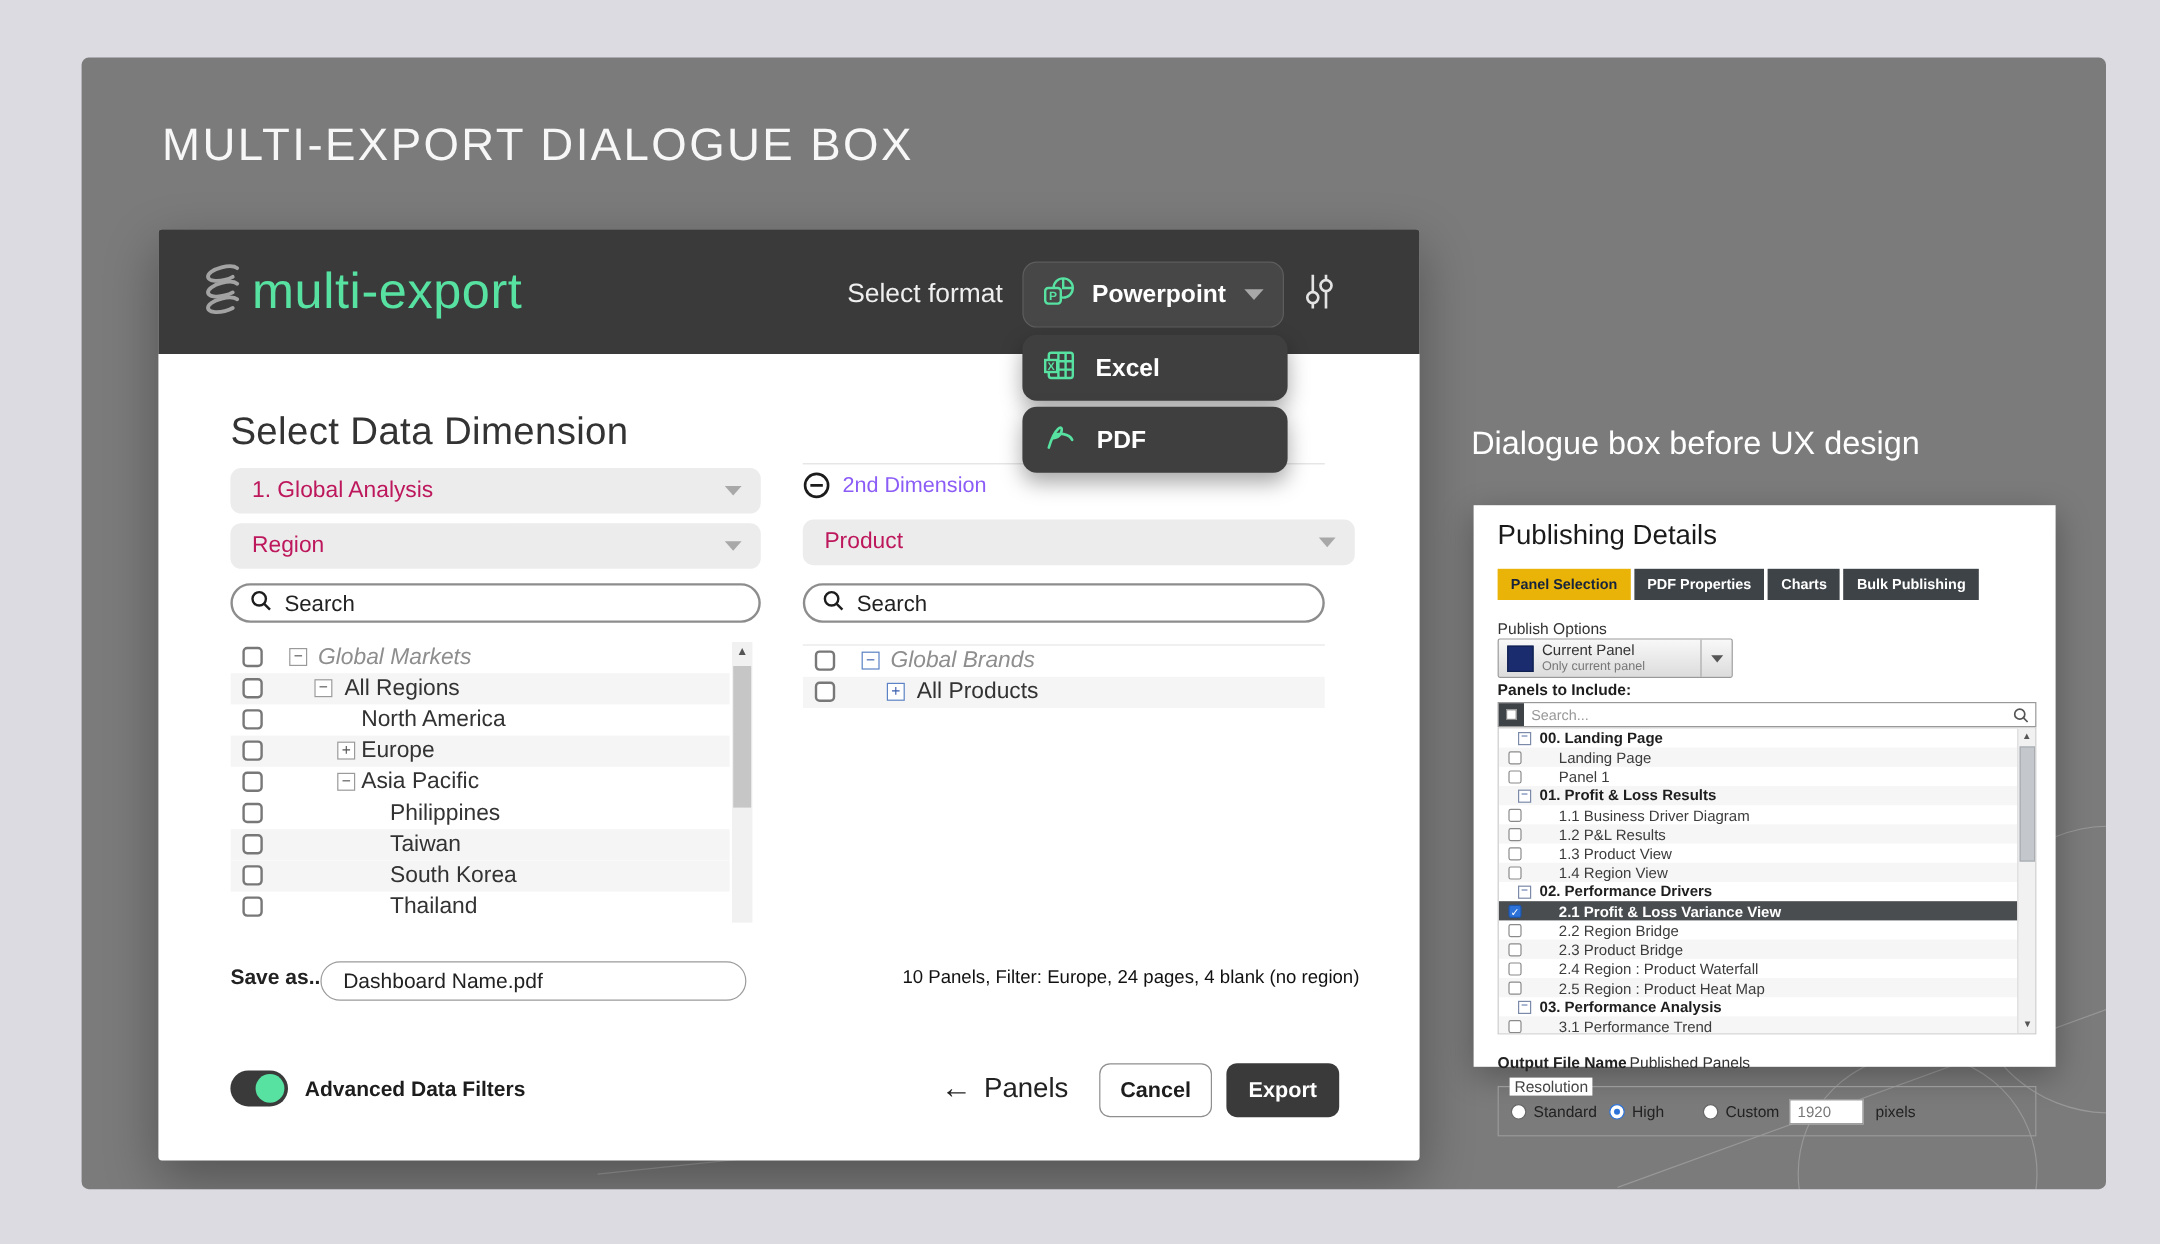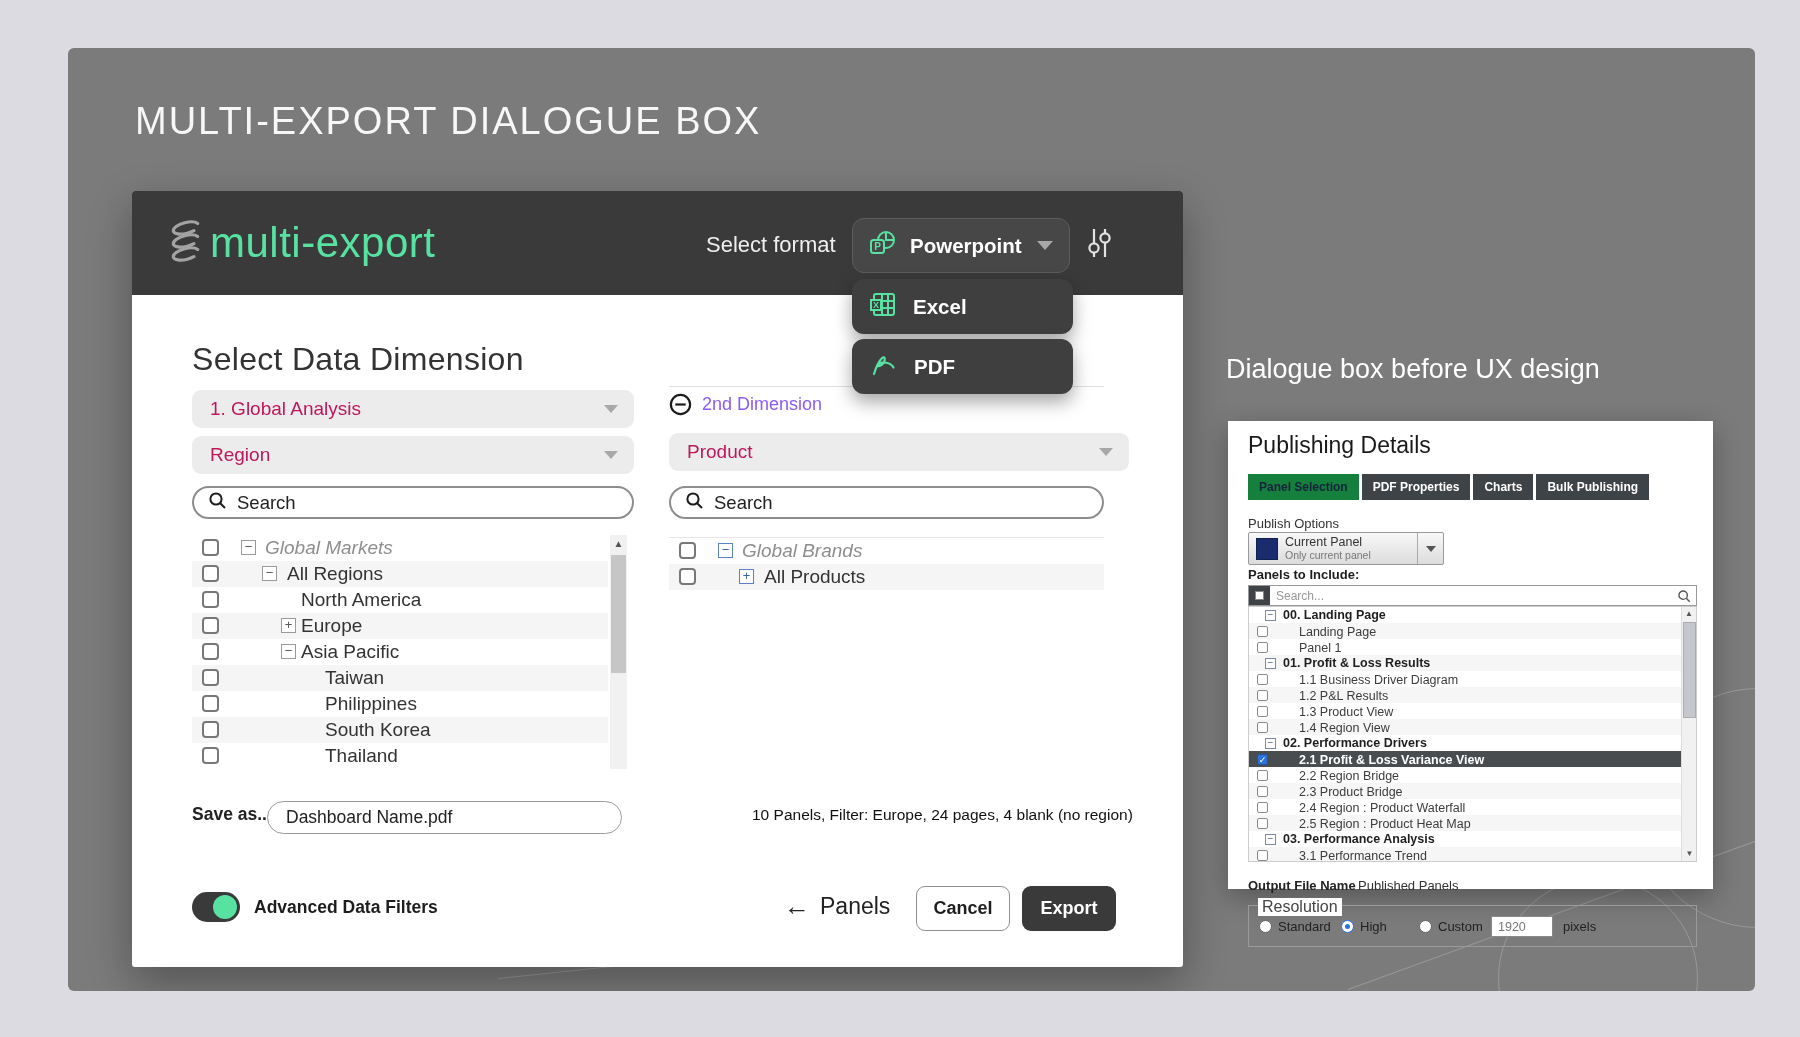--- a/index.html
+++ b/index.html
@@ -74,21 +74,21 @@
   #panels-link .arr { font-size:26px; }
   #cancel-button { left:784px; top:695px; width:94px; height:45px; background:#fff; border:1.5px solid #8f8f8f; border-radius:9px; font-size:18px; font-weight:bold; color:#1d1d1d; font-family:inherit; cursor:pointer; }
   #export-button { left:890px; top:695px; width:94px; height:45px; background:var(--hdr); border:none; border-radius:9px; font-size:18px; font-weight:bold; color:#fff; font-family:inherit; cursor:pointer; }
 
   
   #annotation { left:1158px; top:306px; color:#fff; font-size:27px; }
   #legacy-dialog { left:1160px; top:373px; width:485px; height:468px; background:#fff; box-shadow:0 8px 26px rgba(0,0,0,.3); }
   #lg-title { left:20px; top:11px; font-size:23px; color:#1a1a1a; }
   #lg-tabs { left:20px; top:53px; height:26px; display:flex; gap:3px; }
   .lg-tab { height:26px; line-height:26px; padding:0 11px; background:#3e4347; color:#fff; font-size:12px; font-weight:bold; cursor:pointer; }
-  .lg-tab.active { background:#15803d; color:#16233c;text-align:center; }
+  .lg-tab.active { background:#eab308; color:#16233c;text-align:center; }
   #lg-publish-label { left:20px; top:95px; font-size:13px; color:#333; }
   #lg-pub-select { left:20px; top:111px; width:196px; height:33px; border:1px solid #999; border-radius:2px; background:linear-gradient(#f8f8f8,#dcdcdc); display:flex; align-items:center; cursor:pointer; }
   #lg-pub-swatch { width:22px; height:22px; background:#1b2c6e; border:1px solid #10204f; margin:0 7px; }
   #lg-pub-texts { flex:1; line-height:1.1; }
   #lg-pub-title { font-size:12.5px; color:#333; }
   #lg-pub-sub { font-size:10.5px; color:#777; }
   #lg-pub-chev { width:26px; align-self:stretch; border-left:1px solid #aaa; display:flex; align-items:center; justify-content:center; }
   #lg-pub-chev .chev { border-left-width:5px; border-right-width:5px; border-top-width:6px; border-top-color:#555; }
   #lg-panels-label { left:20px; top:146px; font-size:13px; font-weight:bold; color:#1d1d1d; }
   #lg-search { left:20px; top:164px; width:449px; height:21px; border:1px solid #999; background:#fff; display:flex; align-items:center; }
@@ -106,21 +106,21 @@
   .lg-cb.checked { background:var(--blue); border-color:#1c56ab; color:#fff; font-size:9px; line-height:11px; text-align:center; }
   .lg-ilabel { position:absolute; left:50px; top:1.5px; font-size:12.5px; color:#3c3c3c; white-space:nowrap; }
   .lg-row.selected .lg-ilabel { color:#fff; font-weight:bold; }
   #lg-scroll { position:absolute; right:0; top:0; width:15px; height:254px; background:#f1f1f1; border-left:1px solid #ddd; }
   #lg-scroll .arrow { height:14px; text-align:center; font-size:8px; line-height:14px; color:#555; }
   #lg-scroll .arrow.down { position:absolute; bottom:0; left:0; width:15px; }
   #lg-scroll .thumb { position:absolute; left:1px; top:15px; width:13px; height:96px; background:#c4c8cc; border:1px solid #a9adb2; }
   #lg-output-label { left:20px; top:457px; font-size:13px; font-weight:bold; color:#222; }
   #lg-published-label { left:130px; top:457px; font-size:13px; color:#333; }
   #lg-fieldset { left:20px; top:484px; width:449px; height:42px; border:1px solid #9a9a9a; }
-  #lg-legend { position:absolute; left:9px; top:-8px; background:#fff; padding:0 4px; font-size:16px; color:#444; }
+  #lg-legend { position:absolute; left:9px; top:-8px; background:#fff; padding:0 4px; font-size:13px; color:#444; }
   .lg-radio-wrap { position:absolute; top:13px; display:flex; align-items:center; gap:6px; cursor:pointer; }
   .lg-radio { width:13px; height:13px; border:1px solid #666; border-radius:50%; background:#fff; position:relative; }
   .lg-radio.checked { border-color:var(--blue); }
   .lg-radio.checked::after { content:""; position:absolute; left:3px; top:3px; width:5px; height:5px; border-radius:50%; background:var(--blue); }
   .lg-radio-label { font-size:13px; color:#222; }
   #lg-custom-input { position:absolute; left:242px; top:10px; width:62px; height:21px; border:1px solid #888; font-size:12.5px; color:#777; padding:0 6px; outline:none; font-family:inherit; }
   #lg-pixels-label { position:absolute; left:314px; top:13px; font-size:13px; color:#222; }
 </style>
 </head>
 <body>
@@ -229,27 +229,27 @@
           <div class="tree-row alt">
             <span class="cb"></span>
             <span class="expand" style="left: 89px;">+</span>
             <span class="tree-label" style="left: 109px;">Europe</span>
           </div>
           <div class="tree-row">
             <span class="cb"></span>
             <span class="expand" style="left: 89px;">−</span>
             <span class="tree-label" style="left: 109px;">Asia Pacific</span>
           </div>
+          <div class="tree-row">
+            <span class="cb"></span>
+            <span class="tree-label" style="left: 133px;">Philippines</span>
+          </div>
           <div class="tree-row alt">
             <span class="cb"></span>
             <span class="tree-label" style="left: 133px;">Taiwan</span>
-          </div>
-          <div class="tree-row">
-            <span class="cb"></span>
-            <span class="tree-label" style="left: 133px;">Philippines</span>
           </div>
           <div class="tree-row alt">
             <span class="cb"></span>
             <span class="tree-label" style="left: 133px;">South Korea</span>
           </div>
           <div class="tree-row">
             <span class="cb"></span>
             <span class="tree-label" style="left: 133px;">Thailand</span>
           </div>
         </div>

